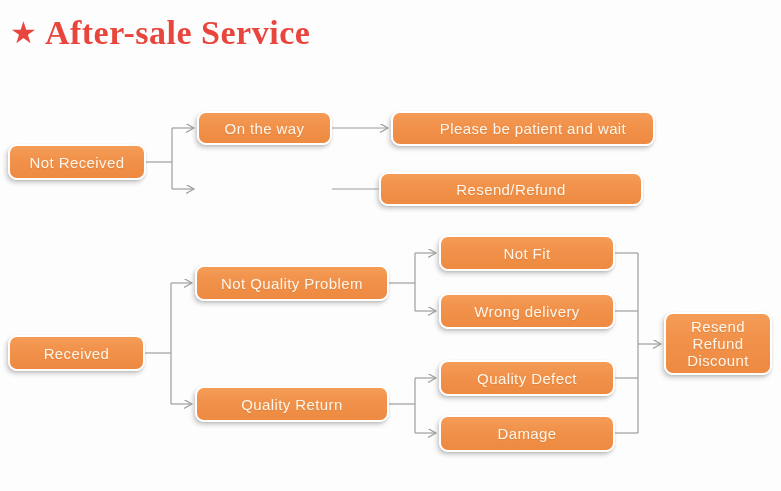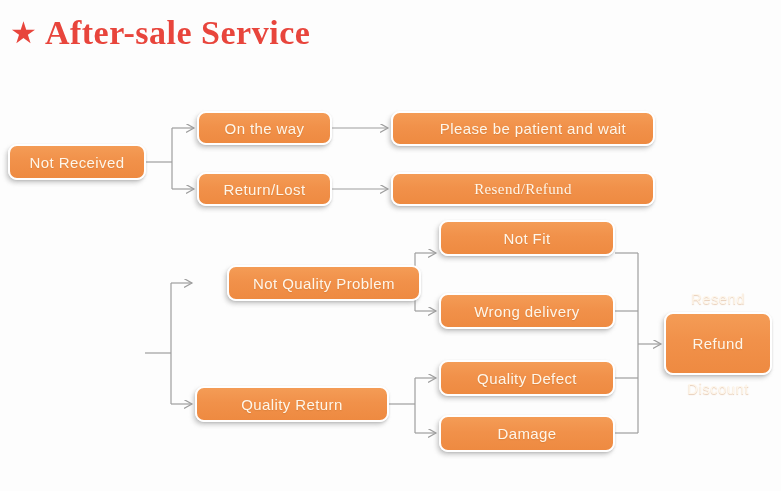--- a/index.html
+++ b/index.html
@@ -51,32 +51,31 @@
     box-shadow: -2px 3px 4px rgba(150,150,150,0.45), 0 1px 2px rgba(120,120,120,0.25);
     color: #fef6ea;
     font-size: 15px;
     letter-spacing: 0.4px;
     text-shadow: 0 1px 1px rgba(190,110,40,0.35);
   }
   .node.multiline {
     flex-direction: column;
     line-height: 17px;
     padding: 2px 0;
-    gap: 28px;
   }
   
   .n-not-received        { left:   8px; top: 144px; width: 138px; height: 36px; }
   .n-on-the-way          { left: 197px; top: 111px; width: 135px; height: 34px; }
   .n-return-lost         { left: 197px; top: 172px; width: 135px; height: 34px; }
   .n-please-be-patient   { left: 391px; top: 111px; width: 264px; height: 35px; padding-left: 20px; }
-  .n-resend-refund       { left: 391px; top: 172px; width: 264px; height: 34px; font-family: Liberation Serif, serif; }
+  .n-resend-refund       { left: 379px; top: 172px; width: 264px; height: 34px; }
   .n-received            { left:   8px; top: 335px; width: 137px; height: 36px; }
-  .n-not-quality-problem { left: 195px; top: 265px; width: 194px; height: 36px; margin-left: 32px; }
+  .n-not-quality-problem { left: 195px; top: 265px; width: 194px; height: 36px; }
   .n-quality-problem     { left: 195px; top: 386px; width: 194px; height: 36px; }
-  .n-not-fit             { left: 439px; top: 220px; width: 176px; height: 36px; text-align: center; }
+  .n-not-fit             { left: 439px; top: 235px; width: 176px; height: 36px; text-align: center; }
   .n-wrong-delivery      { left: 439px; top: 293px; width: 176px; height: 36px; }
   .n-quality-defect      { left: 439px; top: 360px; width: 176px; height: 36px; }
   .n-damage              { left: 439px; top: 415px; width: 176px; height: 37px; }
   .n-resend-refund-discount { left: 664px; top: 312px; width: 108px; height: 63px; }
   
   #connectors {
     position: absolute;
     left: 0;
     top: 0;
     width: 781px;
@@ -130,26 +129,26 @@
       <path d="M615,433 H638"></path>
       <path d="M638,253 V433"></path>
       <path d="M638,344 H661" marker-end="url(#arrow)"></path>
     </g>
   </svg>
 
   <div class="node n-on-the-way">On the way</div>
 
   <div class="node n-not-received">Not Received</div>
 
-  <div class="node n-return-lost">Return/Lost</div>
 
   <div class="node n-please-be-patient">Please be patient and wait</div>
 
   <div class="node n-resend-refund">Resend/Refund</div>
 
+  <div class="node n-received">Received</div>
 
   <div class="node n-not-quality-problem">Not Quality Problem</div>
 
   <div class="node n-quality-problem">Quality Return</div>
 
   <div class="node n-not-fit">Not Fit</div>
 
   <div class="node n-wrong-delivery">Wrong delivery</div>
 
   <div class="node n-quality-defect">Quality Defect</div>

